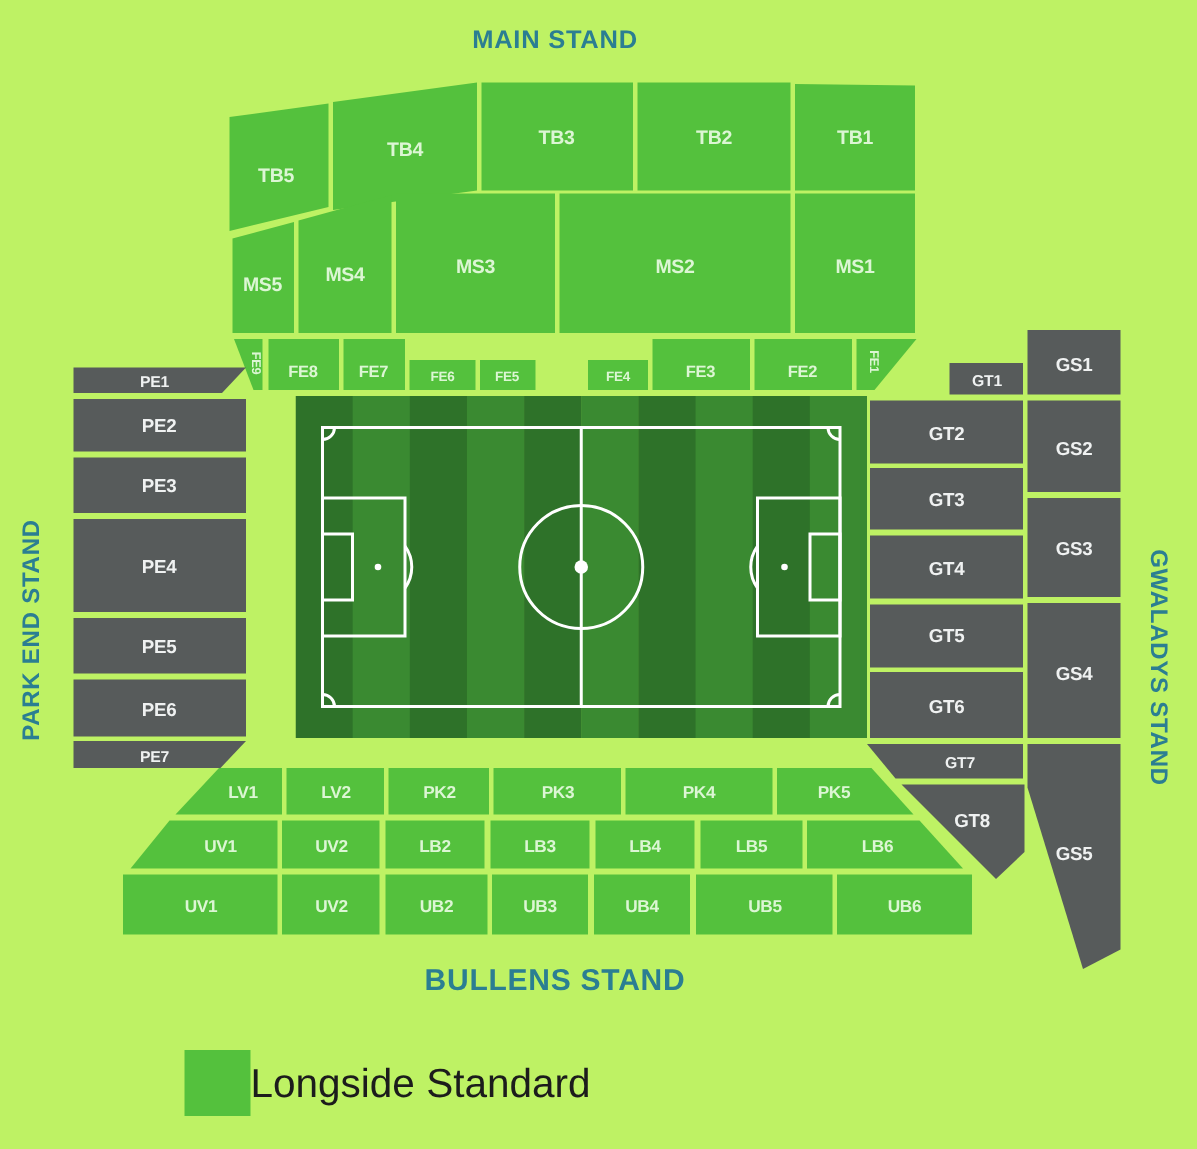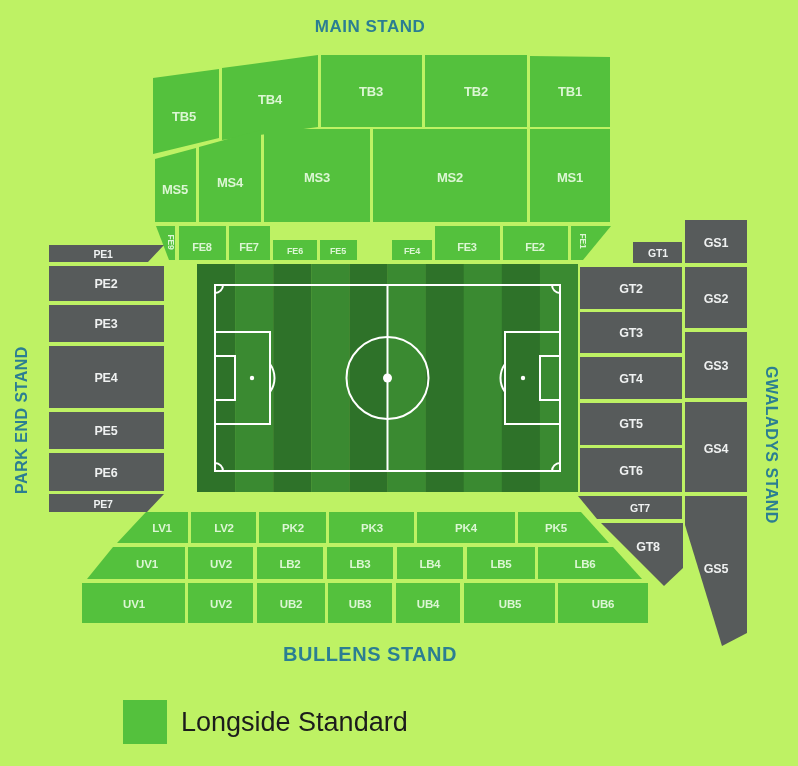--- a/index.html
+++ b/index.html
@@ -4,21 +4,21 @@
 <style>
   html,body{margin:0;padding:0;background:#ffffff;}
   .canvas{position:relative;width:798px;height:766px;background:#bef264;overflow:hidden;
           font-family:"Liberation Sans",sans-serif;}
   .stand-title{position:absolute;font-weight:bold;font-size:17px;letter-spacing:.5px;
                color:var(--teal,#2b7e92);text-align:center;white-space:nowrap;}
   .vert{width:180px;height:20px;line-height:20px;}
   svg text{font-family:"Liberation Sans",sans-serif;font-weight:bold;letter-spacing:-.2px;}
   .legend{position:absolute;left:123px;top:700px;display:flex;align-items:center;}
   .legend-swatch{width:44px;height:44px;background:var(--green,#54c13d);}
-  .legend-label{margin-left:14px;font-size:27px;color:#1c1c1c;font-weight:400;
+  .legend-label{font-size:27px;color:#1c1c1c;font-weight:400;
                 font-family:"Liberation Sans",sans-serif;text-align:center;}
 </style>
 </head>
 <body>
 
 <div class="canvas">
 
   <div class="stand-title" style="left:240px;top:17px;width:260px;font-size:17px;">MAIN STAND</div>
 
   <div class="stand-title" style="left:240px;top:643px;width:260px;font-size:20px;">BULLENS STAND</div>

